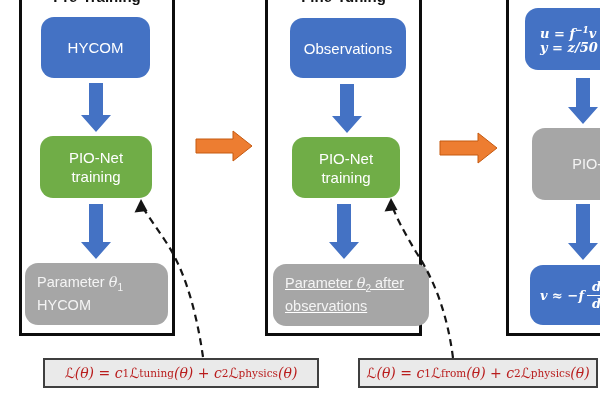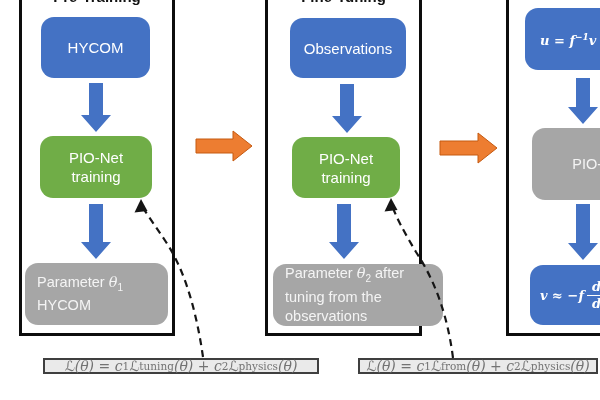--- a/index.html
+++ b/index.html
@@ -18,35 +18,35 @@
   .grayb{background:#A6A6A6;}
   .center{align-items:center;text-align:center;}
   .box .ln{line-height:19px;font-size:15px;}
   .grayb .ln{font-size:14.5px;line-height:19px;color:#f4f4f4;}
   .align-left{align-items:flex-start;padding:3px 6px 3px 12px;}
   #hycom{left:41px;top:17px;width:109px;height:61px;}
   #obs{left:290px;top:18px;width:116px;height:60px;}
   #green1{left:40px;top:136px;width:112px;height:62px;}
   #green2{left:292px;top:137px;width:108px;height:61px;}
   #gray1{left:25px;top:263px;width:143px;height:62px;}
-  #gray2{left:273px;top:264px;width:170px;height:62px;}
+  #gray2{left:273px;top:264px;width:156px;height:62px;text-decoration:underline;}
   #p3b1{left:525px;top:8px;width:112px;height:62px;align-items:flex-start;padding-left:15px;}
   #p3gray{left:532px;top:128px;width:133px;height:72px;}
   #p3b3{left:530px;top:265px;width:135px;height:60px;flex-direction:row;align-items:center;padding-left:10px;justify-content:flex-start;}
   .math{font-family:"DejaVu Serif","DejaVu Sans",serif;font-style:italic;font-weight:bold;font-size:13px;}
   .math .ln{font-size:13px;line-height:14px;}
   .math sup{font-size:9px;font-weight:bold;}
   .theta{font-style:italic;font-family:"DejaVu Serif","DejaVu Sans",serif;}
   sub.tsub{font-size:10px;font-style:normal;}
   .frac{display:inline-block;text-align:center;vertical-align:-0.55em;margin-left:3px;line-height:1;}
   .frac .num{display:block;border-bottom:1.6px solid #fff;padding:0 5px 1px 5px;line-height:1.05;}
   .frac .den{display:block;padding:1px 5px 0 5px;line-height:1.05;}
-  .fbox{position:absolute;top:358px;height:16px;background:#EAEAEA;border:2px solid #3f3f3f;
+  .fbox{position:absolute;top:358px;height:30px;background:#EAEAEA;border:2px solid #3f3f3f;
         box-sizing:border-box;display:flex;align-items:center;justify-content:center;
-        font-family:"DejaVu Serif","DejaVu Sans",serif;font-size:14px;color:#737373;white-space:nowrap;}
+        font-family:"DejaVu Serif","DejaVu Sans",serif;font-size:14px;color:#b91c1c;white-space:nowrap;}
   #f1{left:43px;width:276px;}
   #f2{left:358px;width:240px;}
   .fbox .mi{font-style:italic;}
   .fbox sub{font-size:10.5px;font-style:normal;}
   .overlay{position:absolute;left:0;top:0;pointer-events:none;}
 </style>
 </head>
 <body>
 
 <div class="stage">
@@ -77,26 +77,26 @@
     <div class="ln">Observations</div>
   </div>
 
   <div class="box green center" id="green2">
     <div class="ln">PIO-Net</div>
     <div class="ln">training</div>
   </div>
 
   <div class="box grayb align-left" id="gray2">
     <div class="ln"><span>Parameter </span><span class="theta">θ</span><sub class="tsub">2</sub><span> after</span></div>
-    <div class="ln">tuning from the</div>
     <div class="ln">observations</div>
   </div>
 
   <div class="box blue math" id="p3b1">
     <div class="ln"><span>u = f</span><sup>−1</sup><span>v</span></div>
+    <div class="ln">y = z/50</div>
   </div>
 
   <div class="box grayb center" id="p3gray">
     <div class="ln">PIO-Net</div>
   </div>
 
   <div class="box blue math" id="p3b3">
     <span>v ≈ −f</span>
     <span class="frac">
         <span class="num">d</span>

